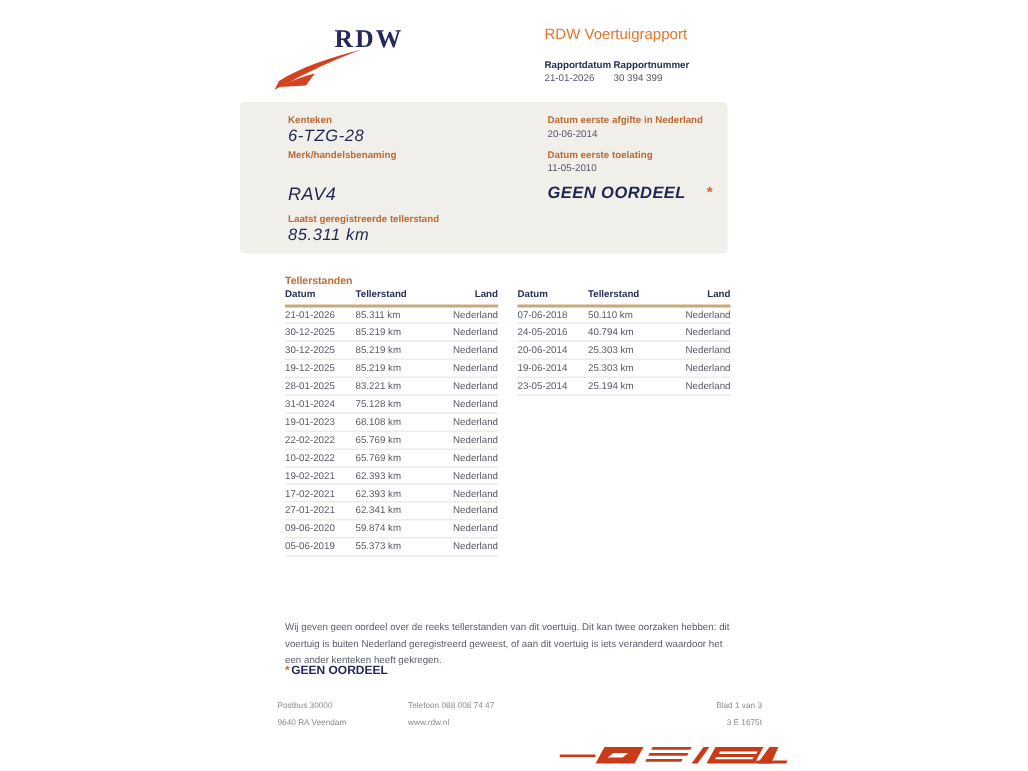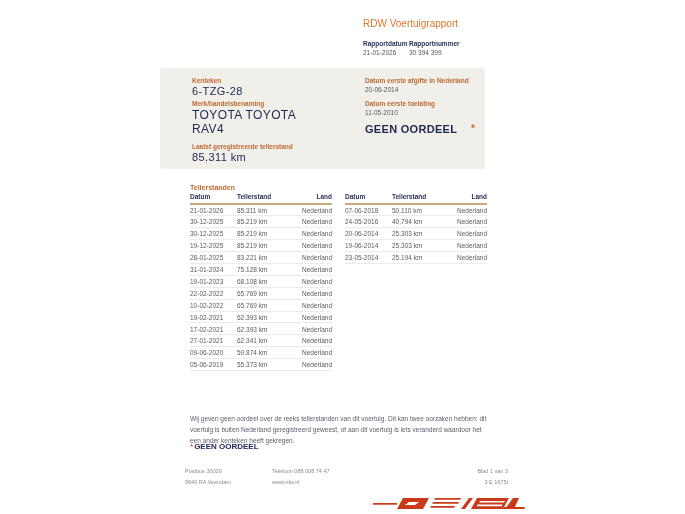--- a/index.html
+++ b/index.html
@@ -21,21 +21,21 @@
   .meta-label { font-size:6.5px; font-weight:bold; color:#2a3158; white-space:nowrap; }
   .meta-value { font-size:6.5px; color:#55556a; white-space:nowrap; }
   .meta-rd-label { left:363px; top:40px; }
   .meta-rd-value { left:363px; top:49px; }
   .meta-rn-label { left:409px; top:40px; }
   .meta-rn-value { left:409px; top:49px; }
 
   
   .summary-box { left:160px; top:68px; width:325px; height:101px; background:#f1efe9; border-radius:3px; }
   .olabel { position:absolute; font-size:6.5px; font-weight:bold; color:#bf6a33; white-space:nowrap; }
-  .val-lg { position:absolute; font-size:11px; color:#1e2750; letter-spacing:0.4px; white-space:nowrap; }
+  .val-lg { position:absolute; font-size:11px; color:#1e2750; letter-spacing:0.4px; white-space:nowrap;font-style:italic; }
   .val-sm { position:absolute; font-size:6.5px; color:#55556a; white-space:nowrap; }
   .lbl-kenteken { left:32px; top:9px; }
   .val-kenteken { left:32px; top:17px; }
   .lbl-merk { left:32px; top:32px; }
   .val-merk1 { left:32px; top:40px; font-size:12px; }
   .val-merk2 { left:32px; top:54px; font-size:12px;text-align:center; }
   .lbl-teller { left:32px; top:75px; }
   .val-teller { left:32px; top:83px; }
   .lbl-afgifte { left:205px; top:9px; }
   .val-afgifte { left:205px; top:18px; }
@@ -70,32 +70,40 @@
   .f-code  { left:430px; top:479px; width:78px; text-align:right; }
 
   .bottom-logo { left:373px; top:496px; }
 </style>
 </head>
 <body>
 
 <div class="page">
 
 
+  <div class="abs rdw-logo">
+    <span class="rdw-swoosh">
+      <svg width="58" height="27" viewBox="0 0 58 27">
+        <path fill="#d6411f" d="M58 0 C38 5 17 12 3 21 L0 27 C5 24 10 22 15 19 C29 12 44 5 58 0 Z"></path>
+        <path fill="#d6411f" d="M27 16 C18 18 9 22 3 25 L21 24 C23 21 25 18.5 27 16 Z"></path>
+      </svg>
+    </span>
+    <span class="rdw-logo-text">RDW</span>
+  </div>
   <div class="abs report-title">RDW Voertuigrapport</div>
 
   <div class="abs meta-label meta-rd-label">Rapportdatum</div>
   <div class="abs meta-value meta-rd-value">21-01-2026</div>
   <div class="abs meta-label meta-rn-label">Rapportnummer</div>
   <div class="abs meta-value meta-rn-value">30 394 399</div>
 
   <div class="abs summary-box">
     <span class="olabel lbl-kenteken">Kenteken</span>
     <span class="val-lg val-kenteken">6-TZG-28</span>
     <span class="olabel lbl-merk">Merk/handelsbenaming</span>
-    <span class="val-lg val-merk1">TOYOTA TOYOTA</span>
     <span class="val-lg val-merk2">RAV4</span>
     <span class="olabel lbl-teller">Laatst geregistreerde tellerstand</span>
     <span class="val-lg val-teller">85.311 km</span>
 
     <span class="olabel lbl-afgifte">Datum eerste afgifte in Nederland</span>
     <span class="val-sm val-afgifte">20-06-2014</span>
     <span class="olabel lbl-toelating">Datum eerste toelating</span>
     <span class="val-sm val-toelating">11-05-2010</span>
     <span class="val-lg val-oordeel">GEEN OORDEEL</span>
     <span class="oordeel-star">*</span>

